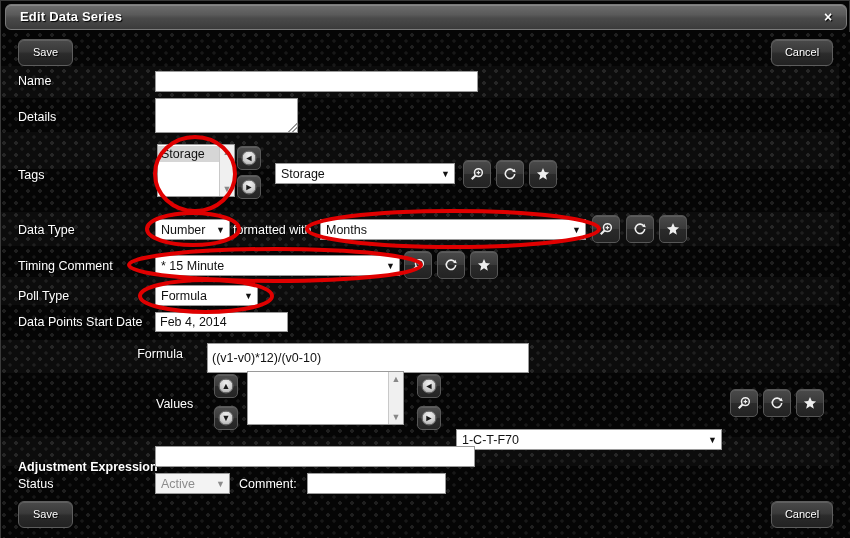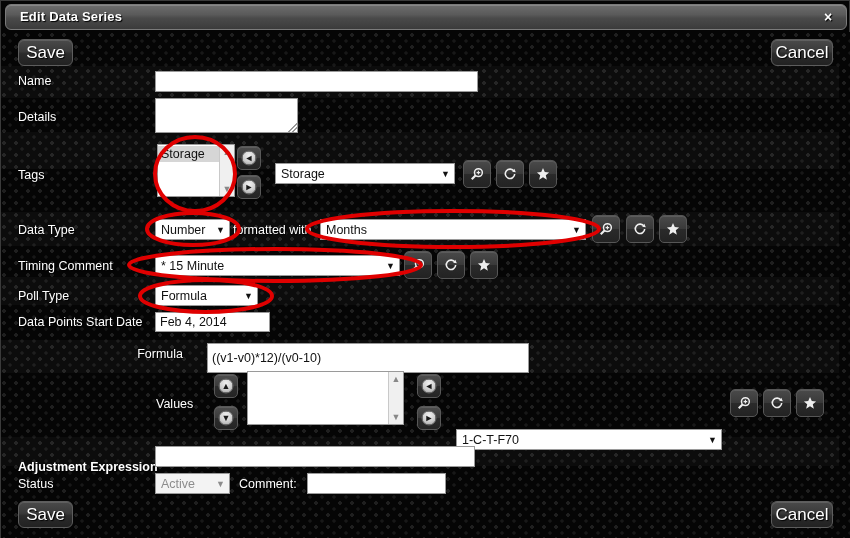--- a/index.html
+++ b/index.html
@@ -87,21 +87,21 @@
   }
   .lbl.right { text-align: right; }
 
   
   .btn {
     position: absolute;
     border-radius: 6px;
     background: linear-gradient(to bottom, #4a4a4a 0%, #3a3a3a 45%, #2b2b2b 55%, #222 100%);
     border: 1px solid #5d5d5d;
     color: #ffffff;
-    font-size: 17px;
+    font-size: 11px;
     text-align: center;
     cursor: pointer;
     text-shadow: 1px 1px 1px #000;
     box-shadow: inset 0 1px 0 rgba(255,255,255,0.12);
   }
 
   
   .iconbtn {
     position: absolute;
     width: 28px; height: 28px;
@@ -359,21 +359,21 @@
       </svg>
     </div>
 
     <div class="lbl" style="left:17px; top:257px;">Poll Type</div>
     <div class="sel" style="left:154px; top:253px; width:103px; height:21px;">
       <span>Formula</span>
       <span class="caret">▼</span>
     </div>
 
     <div class="lbl" style="left:17px; top:283px;">Data Points Start Date</div>
-    <input class="txt" style="left: 154px; top: 280px; width: 115px; height: 20px;" value="Feb 4, 2014">
+    <input class="txt" style="left: 154px; top: 280px; width: 133px; height: 20px;" value="Feb 4, 2014">
 
     <div class="lbl right" style="left:60px; top:315px; width:122px;">Formula</div>
     <input class="txt" style="left: 206px; top: 311px; width: 322px; height: 30px;" value="((v1-v0)*12)/(v0-10)">
 
     <div class="lbl" style="left:155px; top:365px;">Values</div>
 
     <div class="arrbtn" style="left:213px; top:342px;">
       <div class="circ"></div>
       <div class="glyph">▲</div>
     </div>

